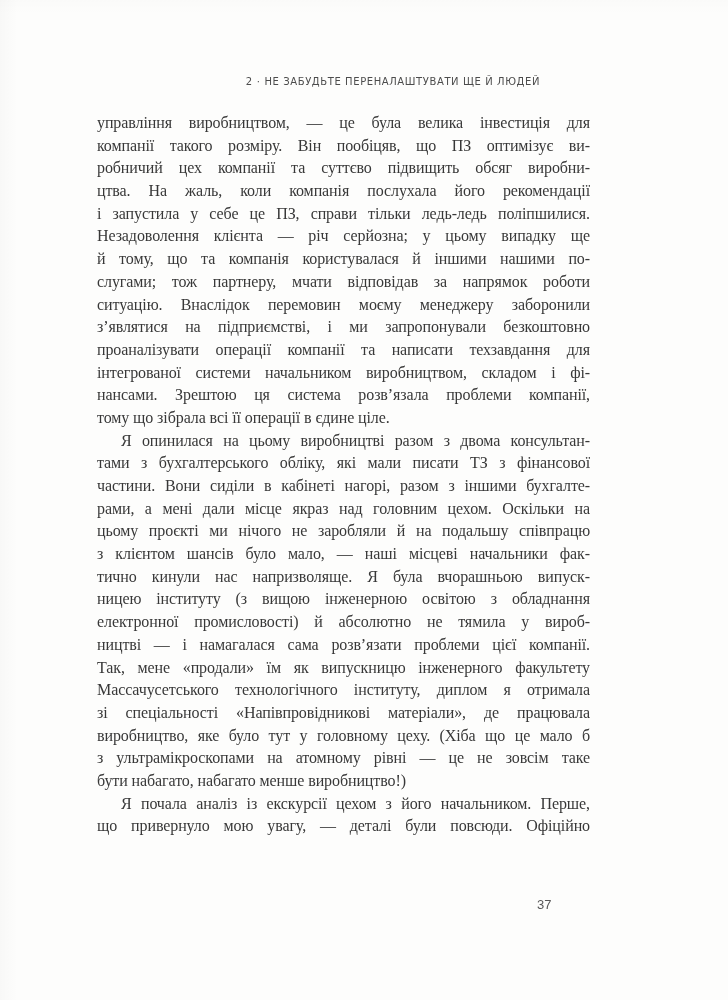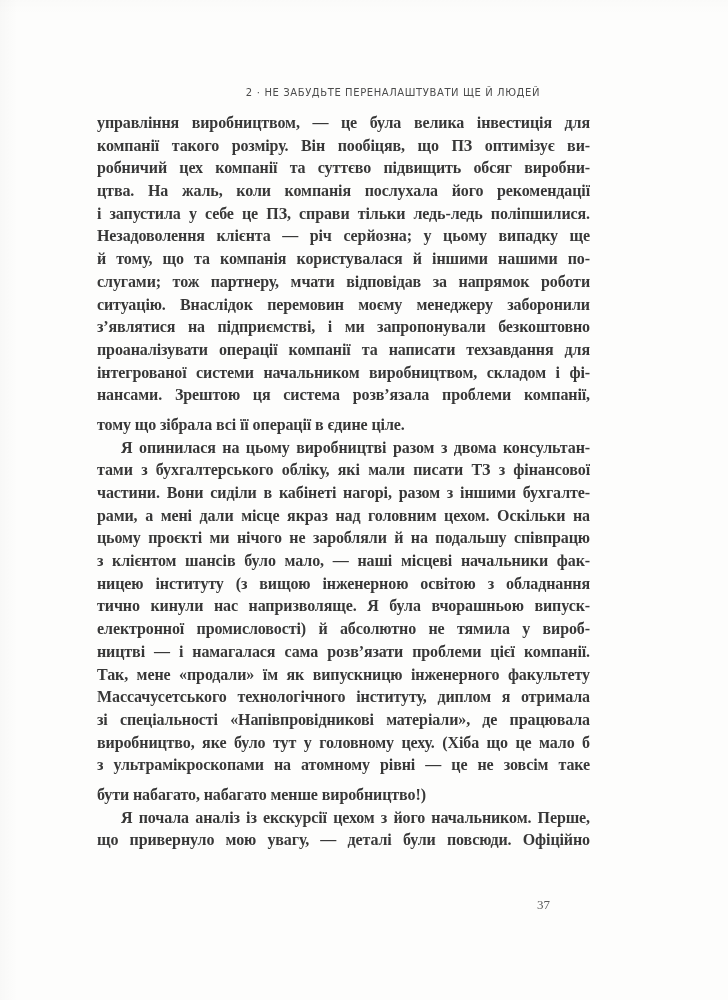--- a/index.html
+++ b/index.html
@@ -12,21 +12,21 @@
   }
   .page{
     position:absolute;inset:0;
     background:
       linear-gradient(90deg, rgba(0,0,0,0.018) 0px, rgba(0,0,0,0) 18px),
       linear-gradient(180deg, rgba(0,0,0,0.012) 0px, rgba(0,0,0,0) 14px),
       #fdfdfc;
   }
   .running-header{
     position:absolute;
-    top:87px;left:0;width:540px;
+    top:76px;left:0;width:540px;
     text-align:right;
     font-family:"DejaVu Sans","Liberation Sans",sans-serif;
     font-size:10px;
     letter-spacing:0.6px;
     text-transform:uppercase;
     color:#4c4c4c;
     white-space:nowrap;
   }
   .running-header .sep{padding:0 4px;}
   .text-block{
@@ -35,33 +35,31 @@
     font-size:16px;
     line-height:22.7px;
     letter-spacing:-0.1px;
     color:#383838;
   }
   .line{
     text-align:justify;
     text-align-last:justify;
     height:22.7px;
     overflow:hidden;
-    font-weight:bold;
   }
   .line.end{
     text-align-last:left;
-    margin-top:7px;
   }
   .line.indent{
     text-indent:24px;
   }
   .page-number{
     position:absolute;
     top:897px;left:537px;
-    font-family:Liberation Serif, serif;
+    font-family:Liberation Sans, sans-serif;
     font-size:13px;
     color:#595959;
   }
 </style>
 </head>
 <body>
 
 <div class="page">
 
   <div class="running-header">
@@ -82,22 +80,22 @@
       <div class="line">проаналізувати операції компанії та написати техзавдання для</div>
       <div class="line">інтегрованої системи начальником виробництвом, складом і фі-</div>
       <div class="line">нансами. Зрештою ця система розв’язала проблеми компанії,</div>
       <div class="line end">тому що зібрала всі її операції в єдине ціле.</div>
       <div class="line indent">Я опинилася на цьому виробництві разом з двома консультан-</div>
       <div class="line">тами з бухгалтерського обліку, які мали писати ТЗ з фінансової</div>
       <div class="line">частини. Вони сиділи в кабінеті нагорі, разом з іншими бухгалте-</div>
       <div class="line">рами, а мені дали місце якраз над головним цехом. Оскільки на</div>
       <div class="line">цьому проєкті ми нічого не заробляли й на подальшу співпрацю</div>
       <div class="line">з клієнтом шансів було мало, — наші місцеві начальники фак-</div>
+      <div class="line">тично кинули нас напризволяще. Я була вчорашньою випуск-</div>
       <div class="line">ницею інституту (з вищою інженерною освітою з обладнання</div>
-      <div class="line">тично кинули нас напризволяще. Я була вчорашньою випуск-</div>
       <div class="line">електронної промисловості) й абсолютно не тямила у вироб-</div>
       <div class="line">ництві — і намагалася сама розв’язати проблеми цієї компанії.</div>
       <div class="line">Так, мене «продали» їм як випускницю інженерного факультету</div>
       <div class="line">Массачусетського технологічного інституту, диплом я отримала</div>
       <div class="line">зі спеціальності «Напівпровідникові матеріали», де працювала</div>
       <div class="line">виробництво, яке було тут у головному цеху. (Хіба що це мало б</div>
       <div class="line">з ультрамікроскопами на атомному рівні — це не зовсім таке</div>
       <div class="line end">бути набагато, набагато менше виробництво!)</div>
       <div class="line indent">Я почала аналіз із екскурсії цехом з його начальником. Перше,</div>
       <div class="line">що привернуло мою увагу, — деталі були повсюди. Офіційно</div>

